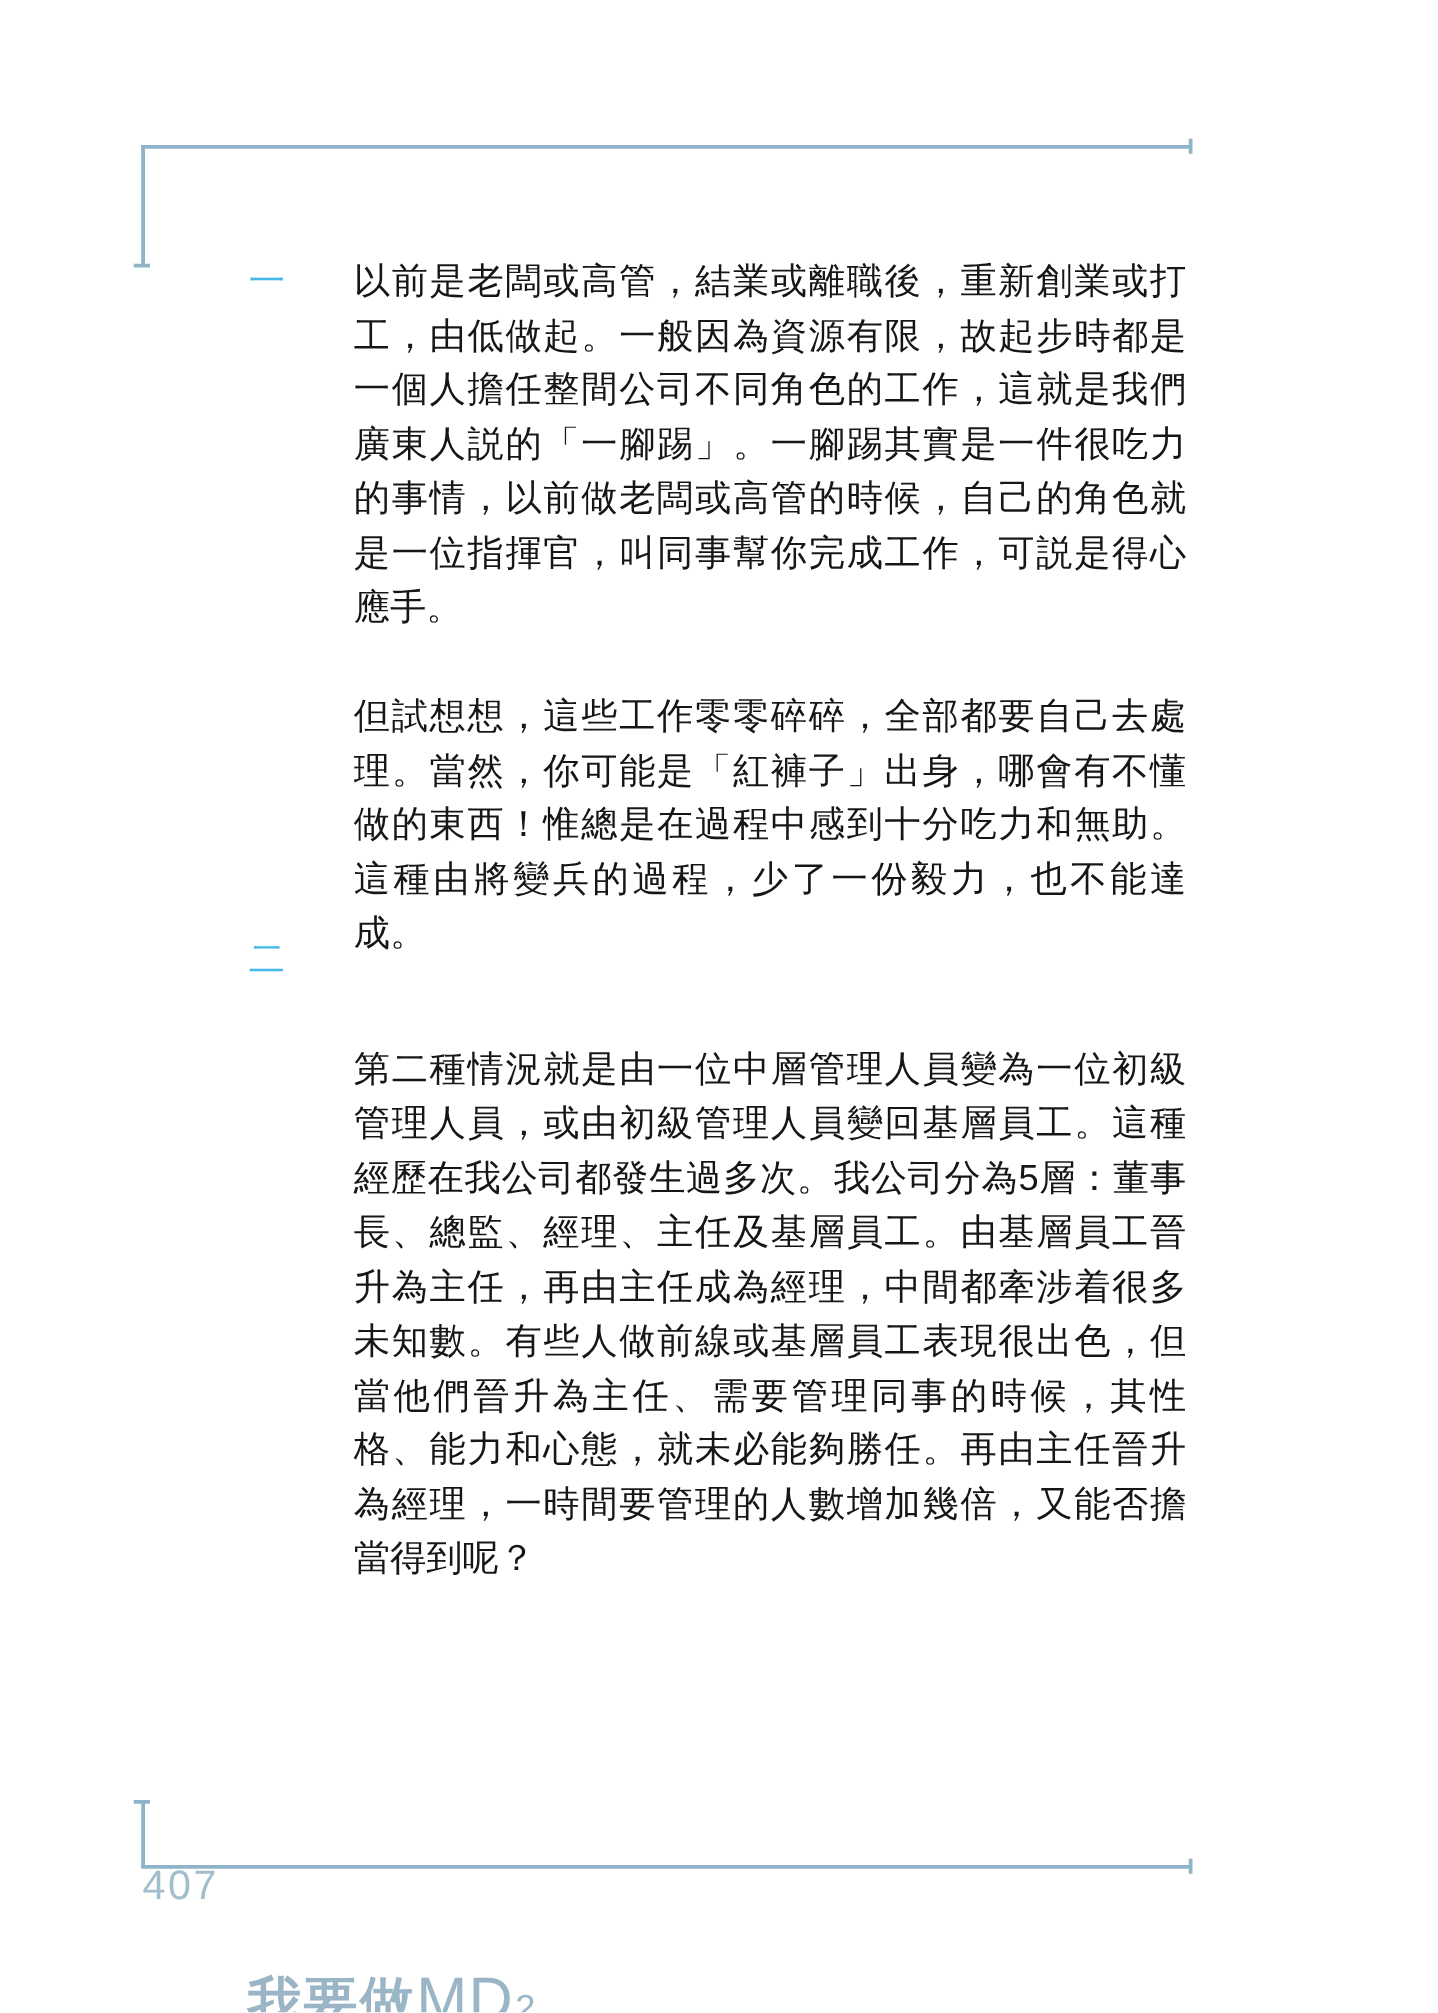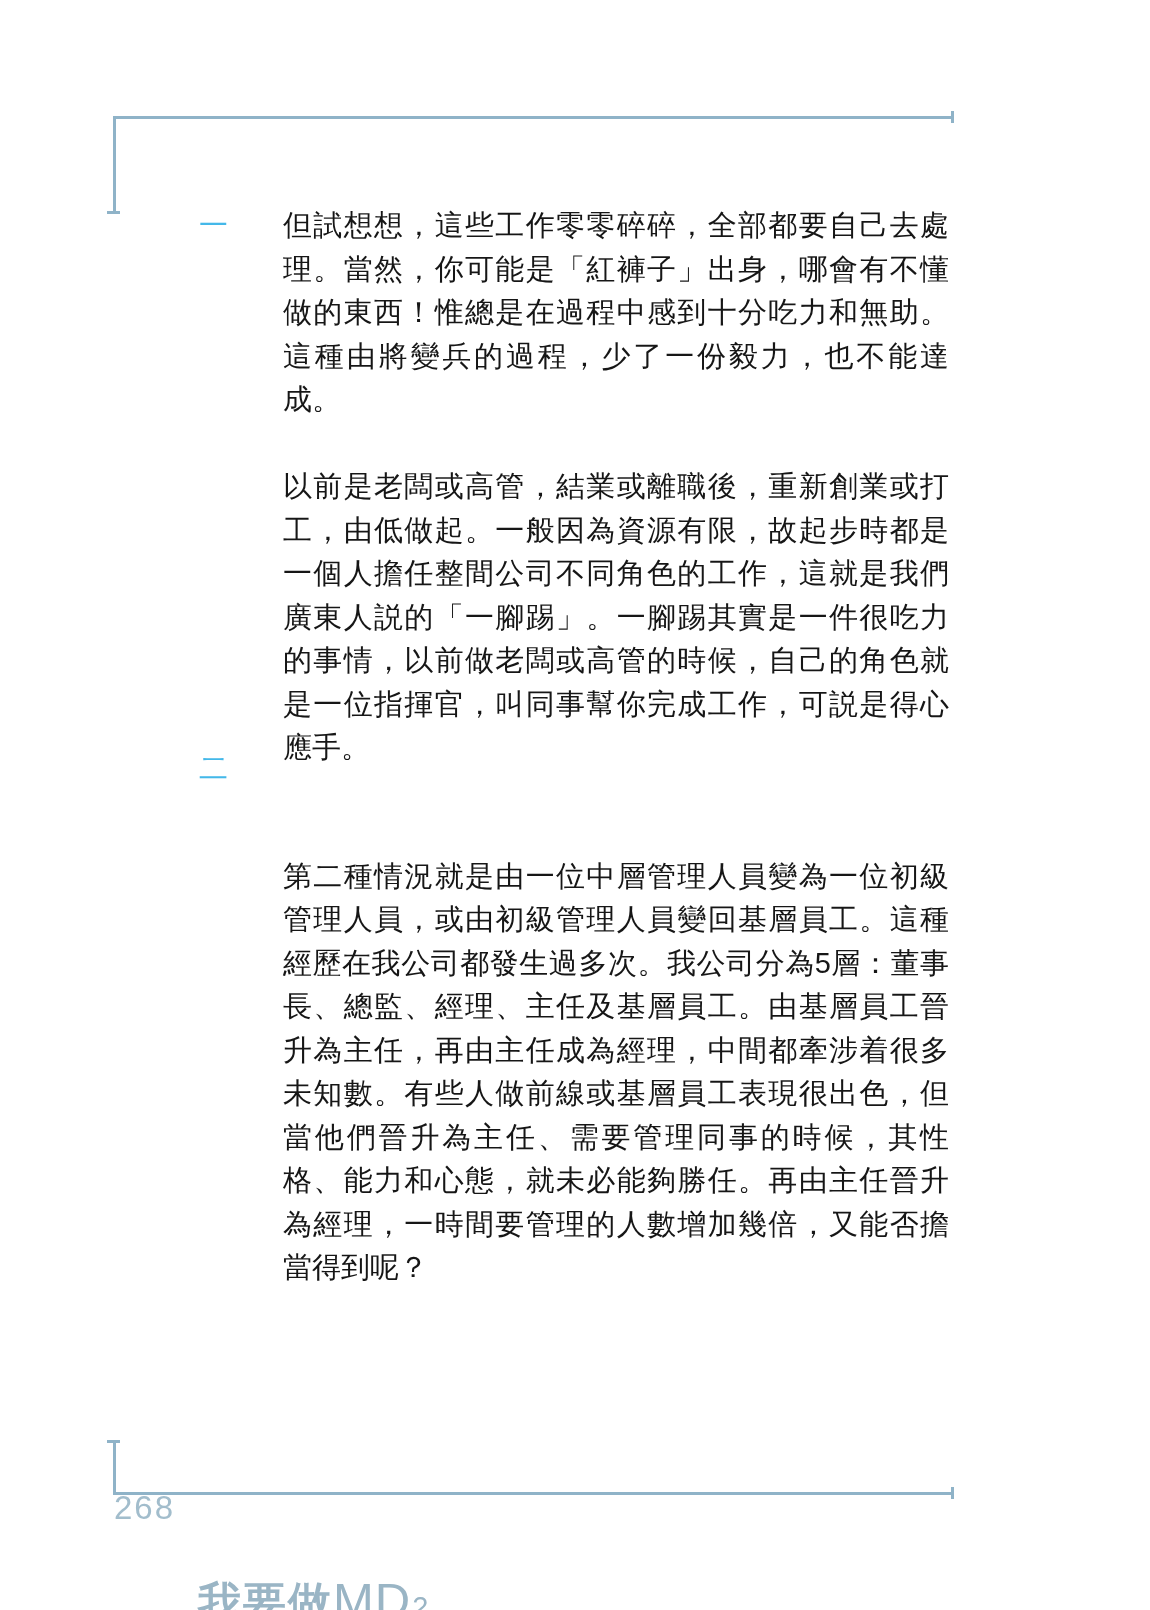--- a/index.html
+++ b/index.html
@@ -45,21 +45,21 @@
     width: 666px;
     color: #161616;
     font-size: 29px;
     line-height: 43.5px;
     text-align: justify;
     text-justify: inter-ideograph;
     letter-spacing: 0;
   }
   .body-text p { margin: 0; }
   .para + .para { margin-top: 43.5px; }
-  .item + .item { margin-top: 85px; }
+  .item + .item { margin-top: 65px; }
   .indent-first { text-indent: 64px; }
 
   
   .page-number {
     position: absolute;
     left: 114px;
     top: 1489px;
     font-size: 33px;
     font-weight: 300;
     letter-spacing: 2px;
@@ -104,29 +104,29 @@
   <div class="mark mark-bot-head"></div>
   <div class="mark mark-bot-v"></div>
   <div class="mark mark-bot-h"></div>
   <div class="mark mark-bot-rtick"></div>
 
   <div class="list-marker marker-1">一</div>
   <div class="list-marker marker-2">二</div>
 
   <div class="body-text">
     <div class="item">
+      <p class="para">以前是老闆或高管，結業或離職後，重新創業或打工，由低做起。一般因為資源有限，故起步時都是一個人擔任整間公司不同角色的工作，這就是我們廣東人説的「一腳踢」。一腳踢其實是一件很吃力的事情，以前做老闆或高管的時候，自己的角色就是一位指揮官，叫同事幫你完成工作，可説是得心應手。</p>
       <p class="para">但試想想，這些工作零零碎碎，全部都要自己去處理。當然，你可能是「紅褲子」出身，哪會有不懂做的東西！惟總是在過程中感到十分吃力和無助。這種由將變兵的過程，少了一份毅力，也不能達成。</p>
-      <p class="para">以前是老闆或高管，結業或離職後，重新創業或打工，由低做起。一般因為資源有限，故起步時都是一個人擔任整間公司不同角色的工作，這就是我們廣東人説的「一腳踢」。一腳踢其實是一件很吃力的事情，以前做老闆或高管的時候，自己的角色就是一位指揮官，叫同事幫你完成工作，可説是得心應手。</p>
     </div>
     <div class="item">
       <p class="para">第二種情況就是由一位中層管理人員變為一位初級管理人員，或由初級管理人員變回基層員工。這種經歷在我公司都發生過多次。我公司分為5層：董事長、總監、經理、主任及基層員工。由基層員工晉升為主任，再由主任成為經理，中間都牽涉着很多未知數。有些人做前線或基層員工表現很出色，但當他們晉升為主任、需要管理同事的時候，其性格、能力和心態，就未必能夠勝任。再由主任晉升為經理，一時間要管理的人數增加幾倍，又能否擔當得到呢？</p>
     </div>
   </div>
 
-  <div class="page-number">268</div>
+  <div class="page-number">407</div>
 
   <div class="book-title">
     <span class="cjk">我要做</span>
     <span class="latin">MD</span>
     <span class="sub">2</span>
   </div>
 
 </div>
 
 </body></html>

